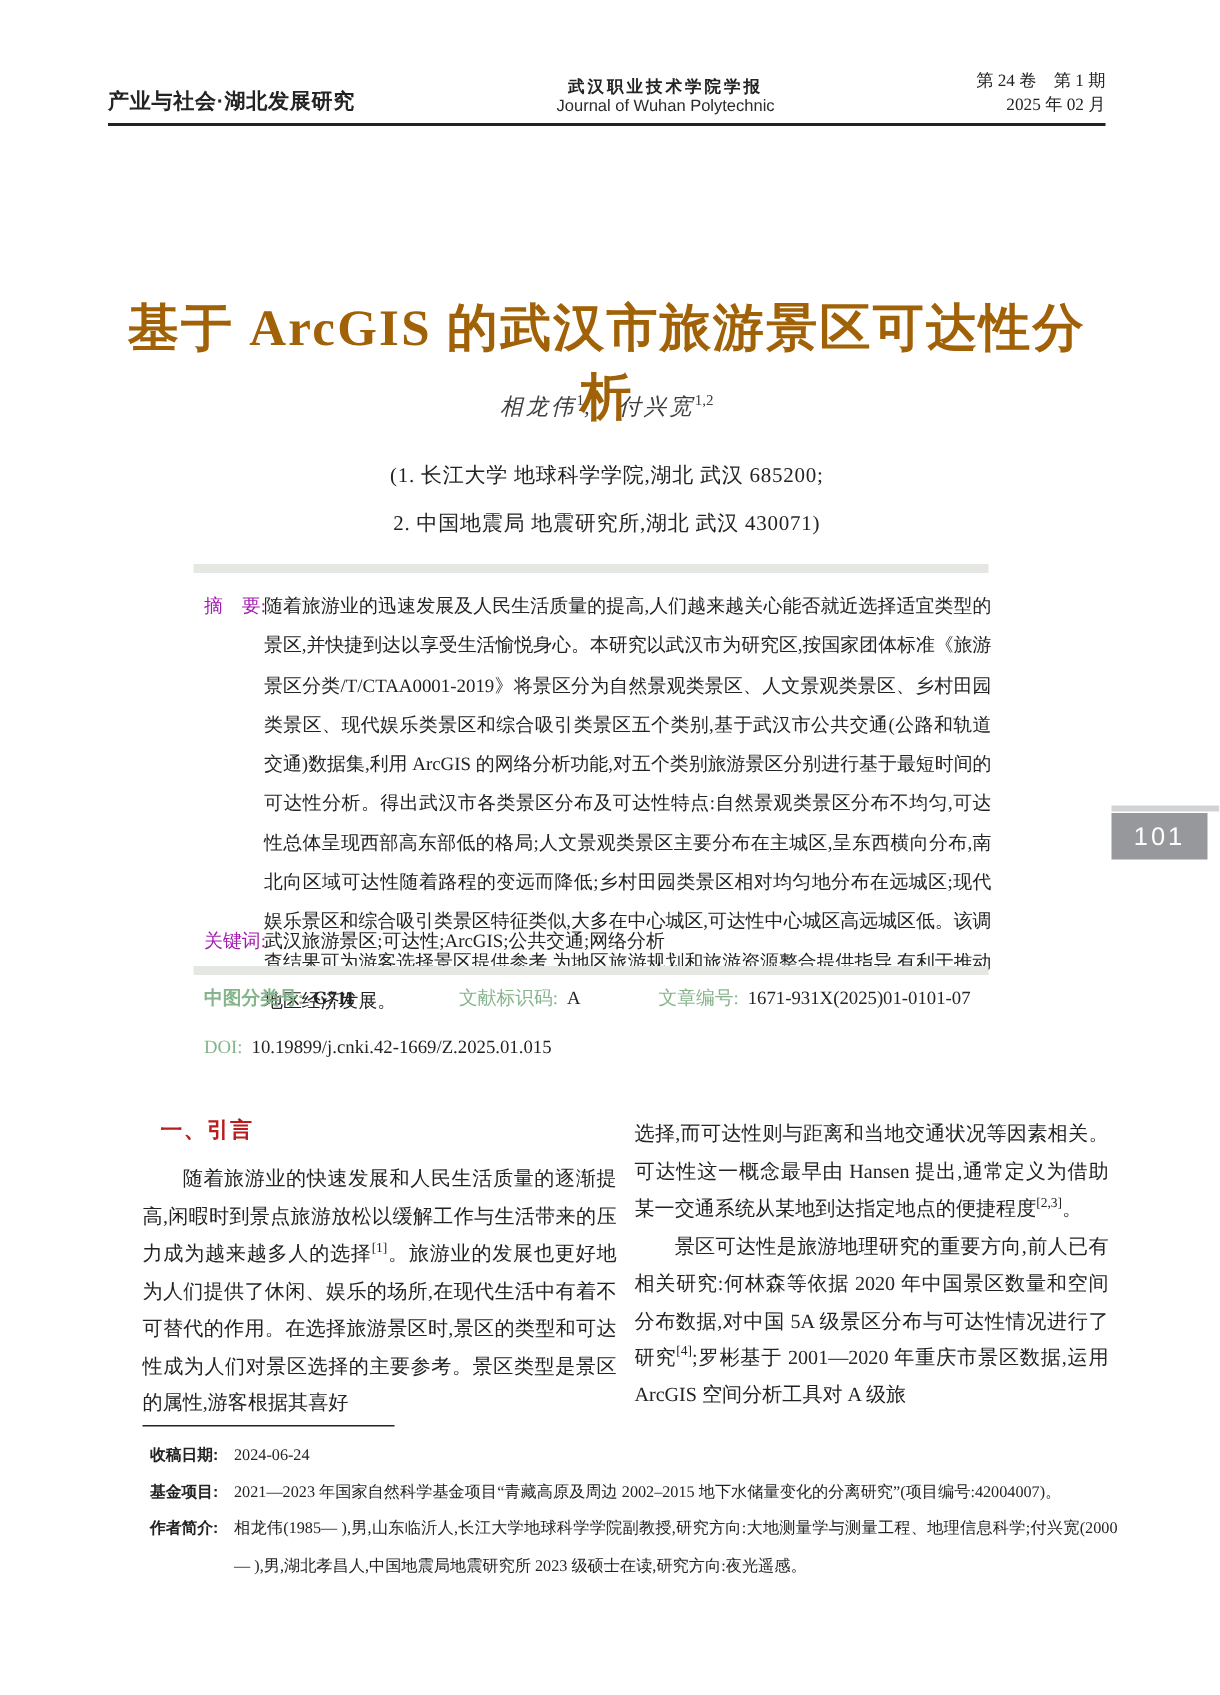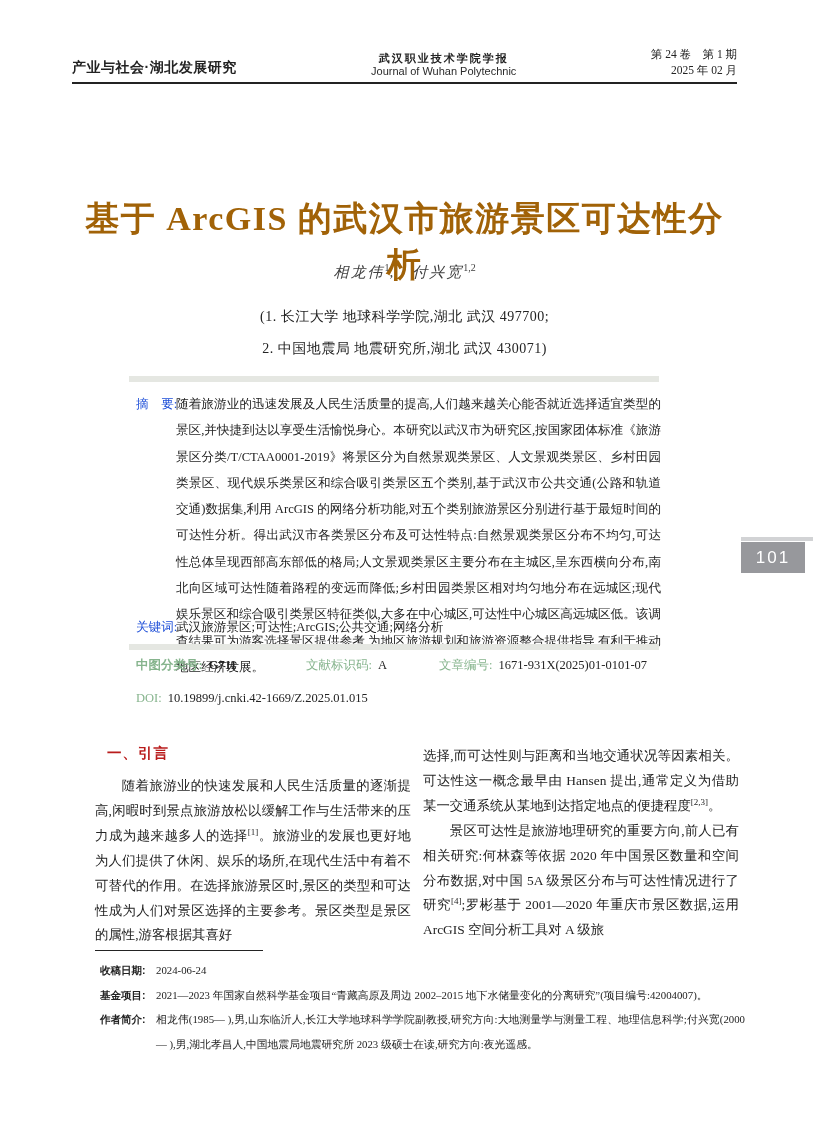--- a/index.html
+++ b/index.html
@@ -41,21 +41,21 @@
     font-size:15px; font-style:italic; color:#404040; letter-spacing:2px;
   }
   .authors sup { font-size:10px; font-style:normal; letter-spacing:0; }
   .affil { position:absolute; left:72px; width:665px; text-align:center; font-size:14px; letter-spacing:.5px; }
   .affil1 { top:308px; } .affil2 { top:340px; }
 
   
   .bar { position:absolute; left:129px; width:530px; height:6px; background:#e5e7e2; }
   .bar-top { top:376px; } .bar-bottom { top:644px; }
   .hang { position:relative; padding-left:40px; box-sizing:border-box; }
-  .hang .lbl { position:absolute; left:0; top:0; color:#1d4ed8; }
+  .hang .lbl { position:absolute; left:0; top:0; color:#a21caf; }
   .abstract {
     position:absolute; left:136px; top:391px; width:525px;
     font-size:12.6px; line-height:26.3px; text-align:justify;
   }
   .keywords {
     position:absolute; left:136px; top:616px; width:525px;
     font-size:12.6px; line-height:22px;
   }
 
   
@@ -111,21 +111,21 @@
       <div>2025 年 02 月</div>
     </div>
   </div>
 
   <div class="art-title">基于 ArcGIS 的武汉市旅游景区可达性分析</div>
 
   <div class="authors">
     <span>相龙伟</span><sup>1</sup><span>,　</span><span>付兴宽</span><sup>1,2</sup>
   </div>
 
-  <div class="affil affil1">(1. 长江大学 地球科学学院,湖北 武汉 497700;</div>
+  <div class="affil affil1">(1. 长江大学 地球科学学院,湖北 武汉 685200;</div>
   <div class="affil affil2">2. 中国地震局 地震研究所,湖北 武汉 430071)</div>
 
   <div class="bar bar-top"></div>
 
   <div class="abstract hang">
     <span class="lbl">摘　要:</span>
     <span>随着旅游业的迅速发展及人民生活质量的提高,人们越来越关心能否就近选择适宜类型的景区,并快捷到达以享受生活愉悦身心。本研究以武汉市为研究区,按国家团体标准《旅游景区分类/T/CTAA0001-2019》将景区分为自然景观类景区、人文景观类景区、乡村田园类景区、现代娱乐类景区和综合吸引类景区五个类别,基于武汉市公共交通(公路和轨道交通)数据集,利用 ArcGIS 的网络分析功能,对五个类别旅游景区分别进行基于最短时间的可达性分析。得出武汉市各类景区分布及可达性特点:自然景观类景区分布不均匀,可达性总体呈现西部高东部低的格局;人文景观类景区主要分布在主城区,呈东西横向分布,南北向区域可达性随着路程的变远而降低;乡村田园类景区相对均匀地分布在远城区;现代娱乐景区和综合吸引类景区特征类似,大多在中心城区,可达性中心城区高远城区低。该调查结果可为游客选择景区提供参考,为地区旅游规划和旅游资源整合提供指导,有利于推动地区经济发展。</span>
   </div>
 
   <div class="keywords hang">

